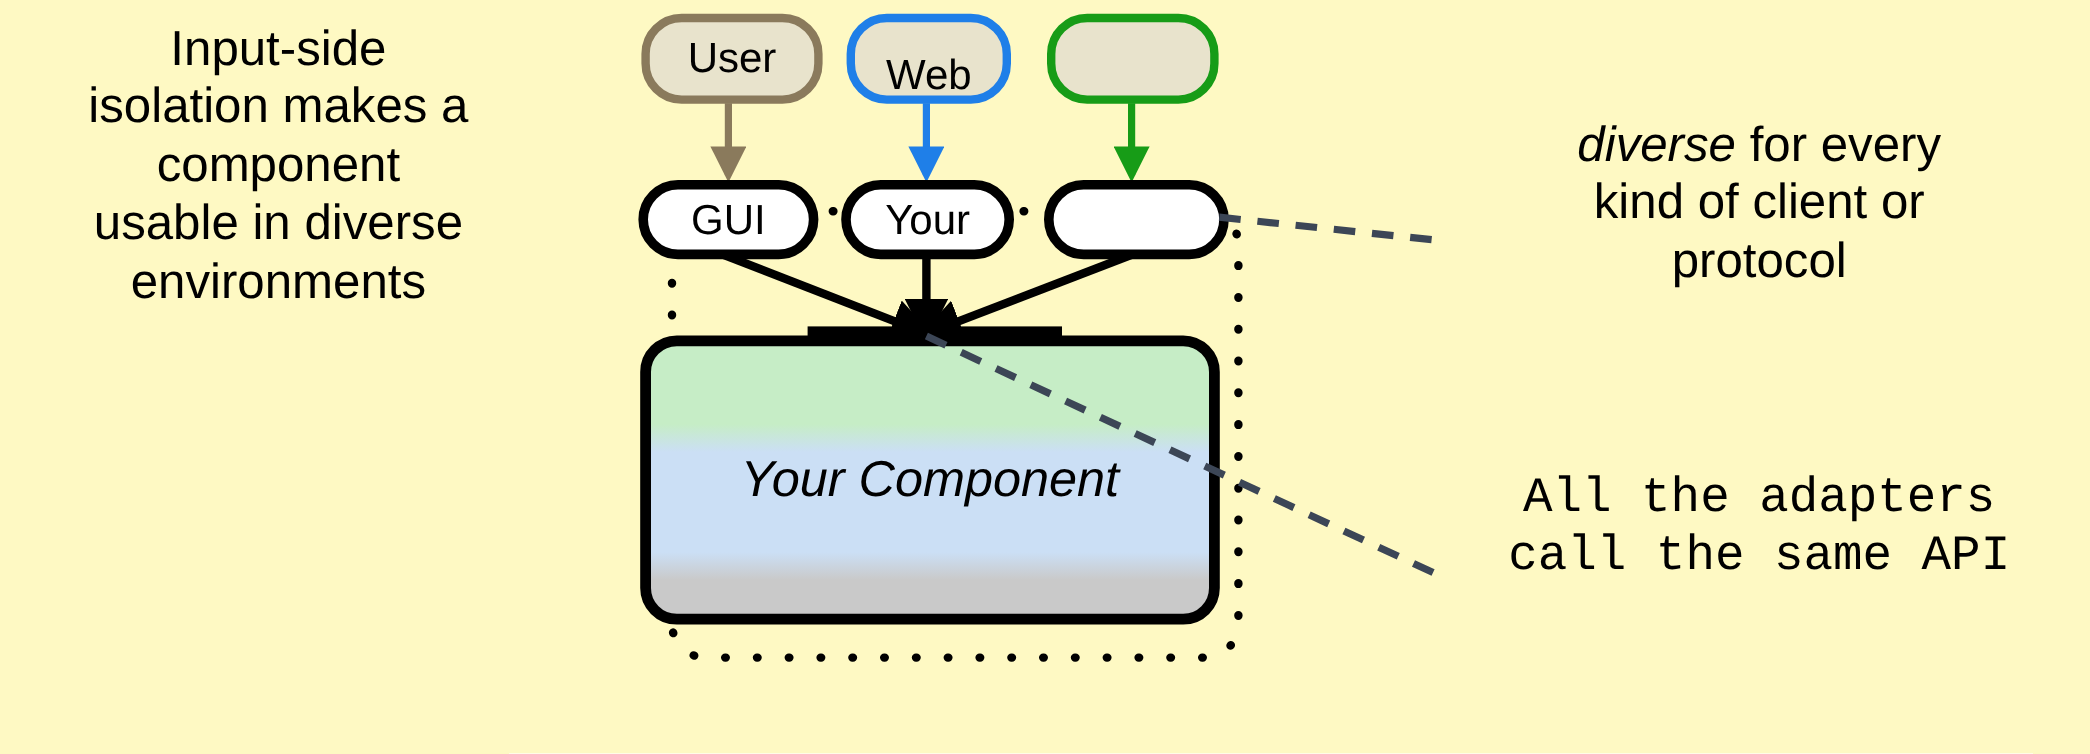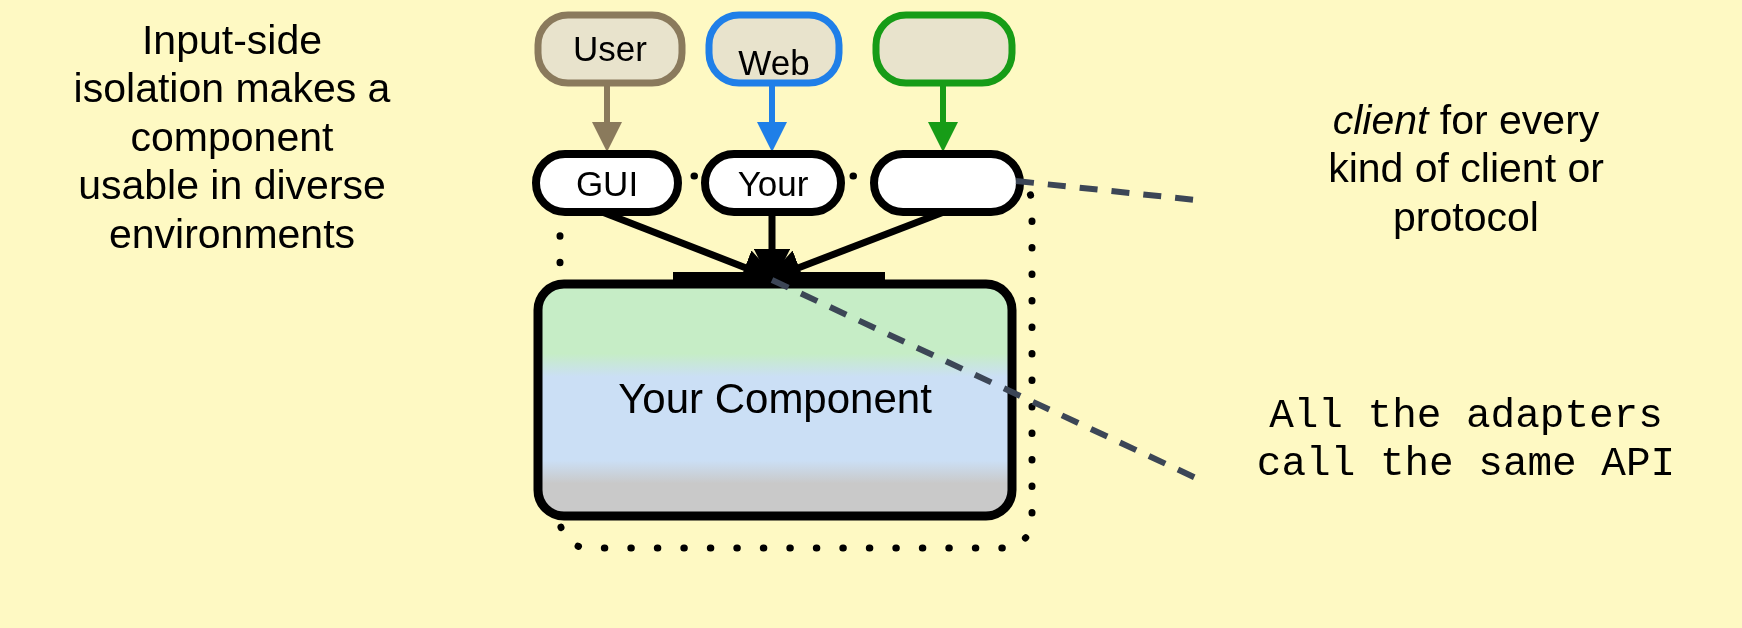--- a/index.html
+++ b/index.html
@@ -67,20 +67,21 @@
     pointer-events: none;
   }
   .component-label {
     position: absolute;
     color: #000000;
     font-size: 42px;
     text-align: center;
     white-space: nowrap;
     transform: translate(-50%, -50%);
     pointer-events: none;
+    font-style: italic;
   }
 </style>
 </head>
 <body>
 
 <div id="canvas">
 
   <svg id="art" viewBox="0 0 1742 628">
     <defs>
       <linearGradient id="compGrad" x1="0" y1="0" x2="0" y2="1">
@@ -131,21 +132,21 @@
     <line x1="1016" y1="181" x2="1196" y2="200" stroke="#3c4656" stroke-width="6" stroke-dasharray="18 14"></line>
     <line x1="772" y1="280" x2="1196" y2="478" stroke="#3c4656" stroke-width="6" stroke-dasharray="18 14"></line>
   </svg>
 
   <div class="annot" id="annot-left">Input-side
 isolation makes a
 component
 usable in diverse
 environments</div>
 
-  <div class="annot" id="annot-right-top"><span class="em">client</span><span> for every
+  <div class="annot" id="annot-right-top"><span class="em">diverse</span><span> for every
 kind of client or
 protocol</span></div>
 
   <div class="annot" id="annot-right-bottom">All the adapters
 call the same API</div>
 
   <div class="node-label" style="left:610px; top:49px;">User</div>
   <div class="node-label" style="left:774px; top:43px;margin-top:20px;">Web</div>
 
   <div class="node-label" style="left:607px; top:184px;">GUI</div>

